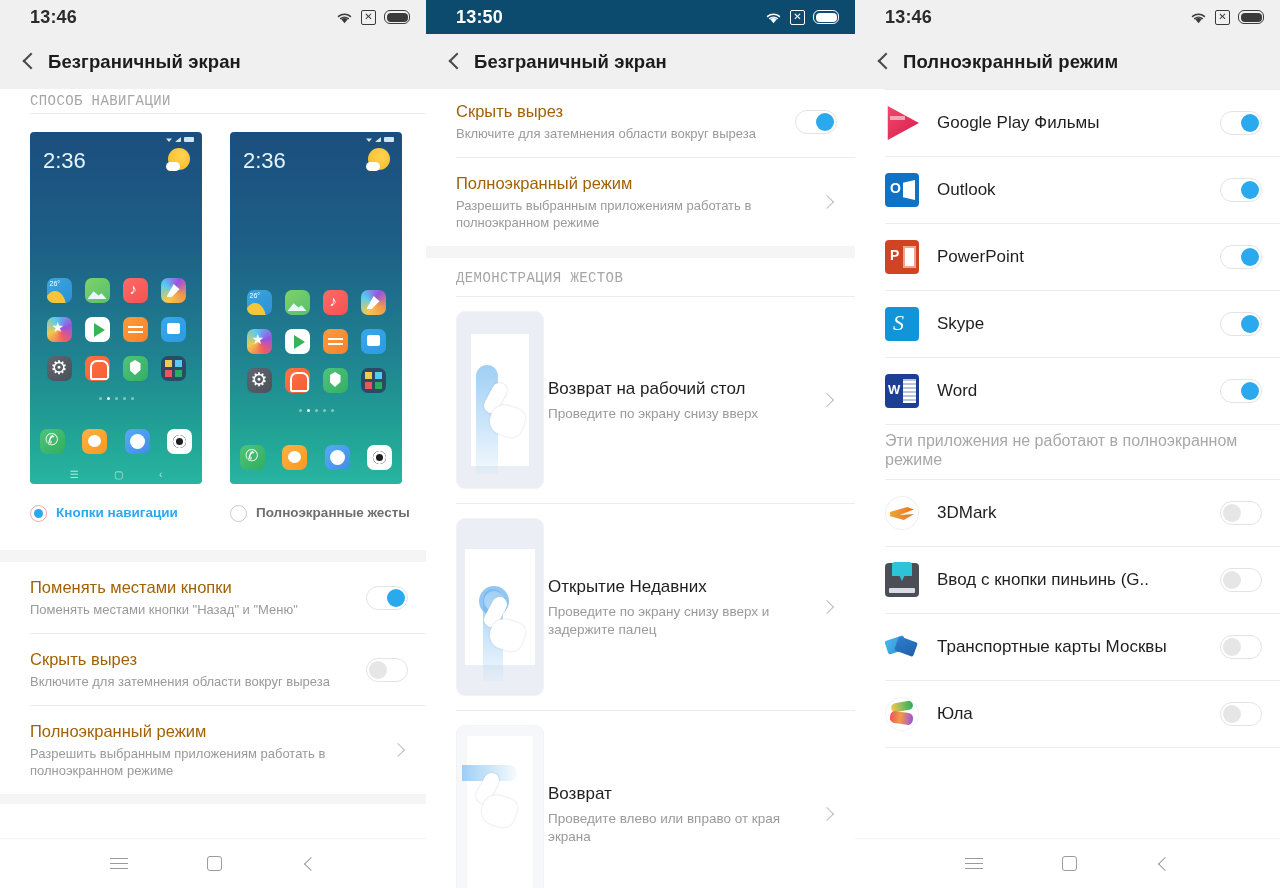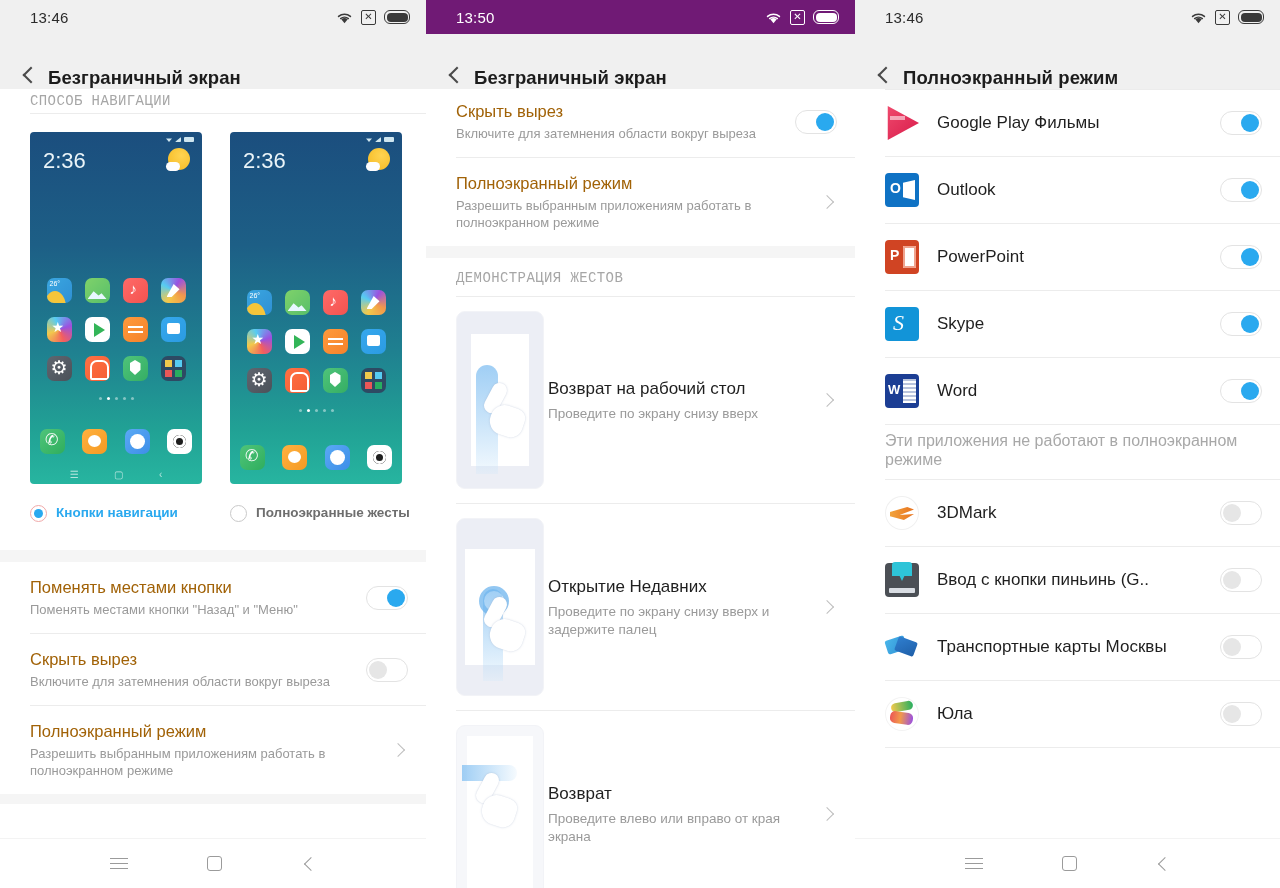--- a/index.html
+++ b/index.html
@@ -15,36 +15,36 @@
   .panel-1 { width: 426px; }
   .panel-2 { width: 429px; }
   .panel-3 { width: 425px; }
 
   
   .statusbar {
     height: 34px; display: flex; align-items: center;
     justify-content: space-between; padding: 0 16px 0 30px;
     background: #f0f0f0;
   }
-  .statusbar.dark { background: #701a75; }
-  .sb-time { font-size: 15px; font-weight: normal; color: #2b2b2b; letter-spacing: .2px; }
+  .statusbar.dark { background: #0c4a6e; }
+  .sb-time { font-size: 18px; font-weight: bold; color: #2b2b2b; letter-spacing: .2px; }
   .statusbar.dark .sb-time { color: #ffffff; }
   .sb-icons { display: flex; align-items: center; gap: 8px; }
   .icon-wifi { width: 17px; height: 13px; position: relative; display:block; }
   .icon-nosim { width: 15px; height: 15px; border: 1.6px solid #3a3a3a; border-radius: 2px;
     display:flex; align-items:center; justify-content:center; font-size:10px; color:#3a3a3a; line-height:1; }
   .statusbar.dark .icon-nosim { border-color: #ffffff; color: #ffffff; }
   .icon-batt { width: 26px; height: 14px; border: 1.8px solid #3a3a3a; border-radius: 6px; position: relative; }
   .icon-batt::after { content:""; position:absolute; left:1.5px; top:1.5px; bottom:1.5px; right:1.5px;
     background:#3a3a3a; border-radius:4px; }
   .statusbar.dark .icon-batt { border-color:#ffffff; }
   .statusbar.dark .icon-batt::after { background:#ffffff; }
 
   
-  .appbar { height: 55px; background: #f0f0f0; display:flex; align-items:flex-end; padding: 0 0 0 16px; }
+  .appbar { height: 55px; background: #f0f0f0; display:flex; align-items:center; padding: 0 0 0 16px; }
   .back-chevron { width: 26px; height: 26px; position: relative; flex: none; margin-right: 6px; }
   .back-chevron::before {
     content:""; position:absolute; left:9px; top:6px; width:10px; height:10px;
     border-left: 2px solid #4a4a4a; border-bottom: 2px solid #4a4a4a;
     transform: rotate(45deg);
   }
   .appbar-title { font-size: 18.5px; font-weight: bold; color: #1c1c1c; letter-spacing: .1px; }
 
   
   .content { position:absolute; left:0; right:0; overflow: hidden; background:#ffffff; }

